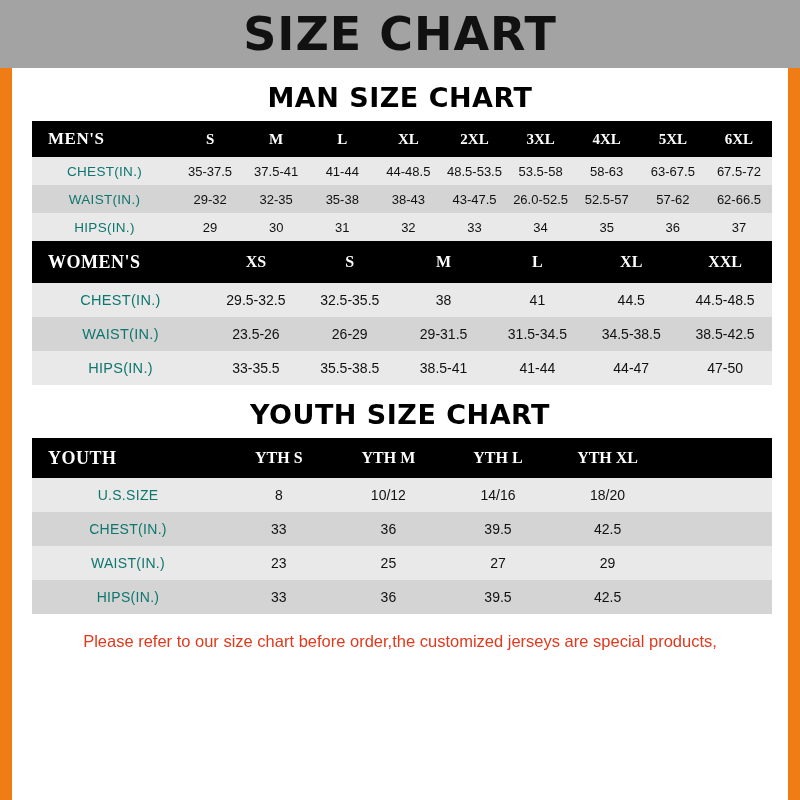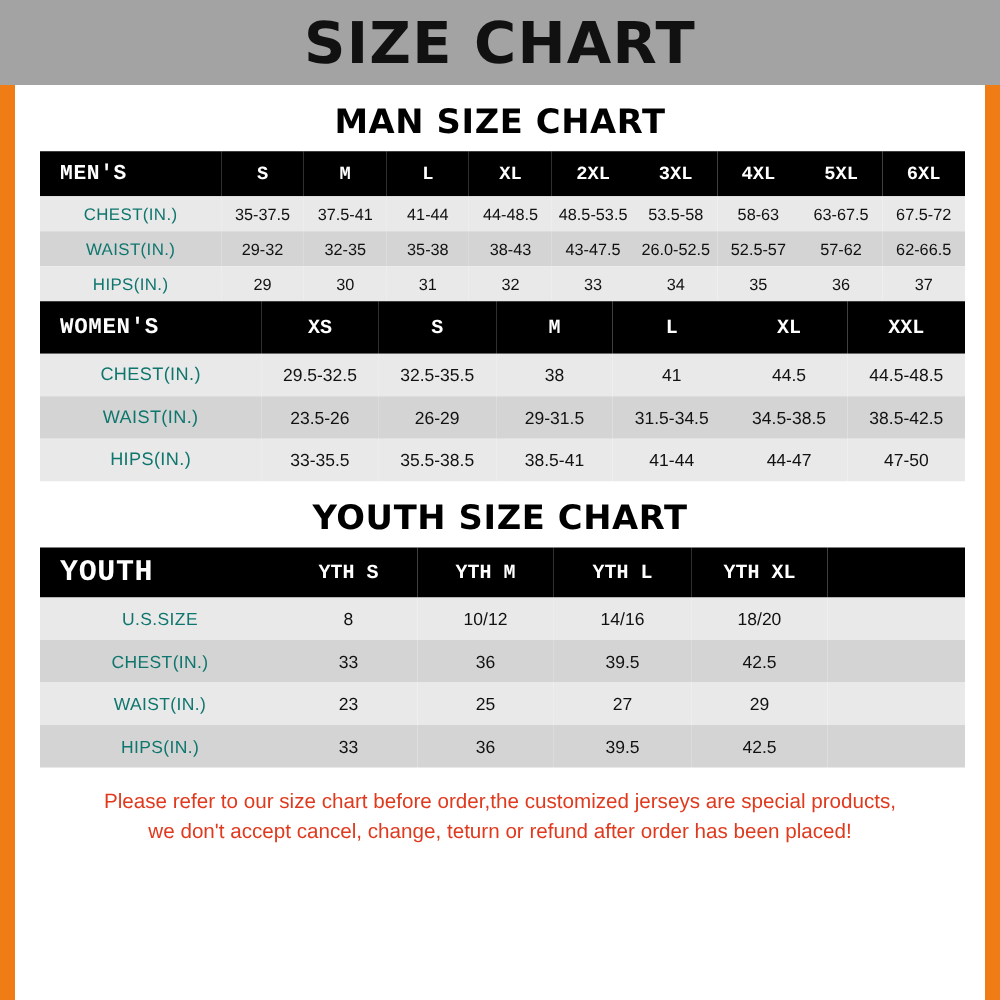--- a/index.html
+++ b/index.html
@@ -52,21 +52,21 @@
   }
   table.size-table {
     width: 740px;
     margin: 0 auto;
     border-collapse: collapse;
     table-layout: fixed;
   }
   table.size-table thead th {
     background: #000000;
     color: #ffffff;
-    font-family: Liberation Mono, monospace;
+    font-family: Liberation Serif, serif;
     font-weight: bold;
     font-size: 15px;
     height: 34px;
     text-align: center;
     vertical-align: middle;
   }
   table.size-table thead th.rowhead {
     text-align: left;
     padding-left: 16px;
     font-size: 17px;
@@ -90,21 +90,21 @@
   table.size-table tbody tr.alt-b td { background: #d4d4d4; }
 
   
   #women-table thead th { height: 40px; font-size: 16px; }
   #women-table thead th.rowhead { font-size: 18px; }
   #women-table tbody td { height: 32px; font-size: 14px; }
   #women-table tbody td.rowhead { font-size: 14.5px; }
 
   
   #youth-table thead th { height: 38px; font-size: 16px; }
-  #youth-table thead th.rowhead { font-size: 24px; }
+  #youth-table thead th.rowhead { font-size: 18px; }
   #youth-table tbody td { height: 32px; font-size: 14px; }
   #youth-table tbody td.rowhead { font-size: 14px; }
 
   .footer-note {
     margin: 16px 24px 0 24px;
     text-align: center;
     color: #e03a1e;
     font-size: 16.5px;
     line-height: 1.45;
     font-family: "Liberation Sans", sans-serif;
@@ -264,17 +264,16 @@
           <td>36</td>
           <td>39.5</td>
           <td>42.5</td>
           <td></td>
         </tr>
       </tbody>
     </table>
 
     <div class="footer-note">
       <span class="footer-line">Please refer to our size chart before order,the customized jerseys are special products,</span>
-      <span class="footer-line">we don't accept cancel, change, teturn or refund after order has been placed!</span>
     </div>
 
   </div>
 </div>
 
 </body></html>

